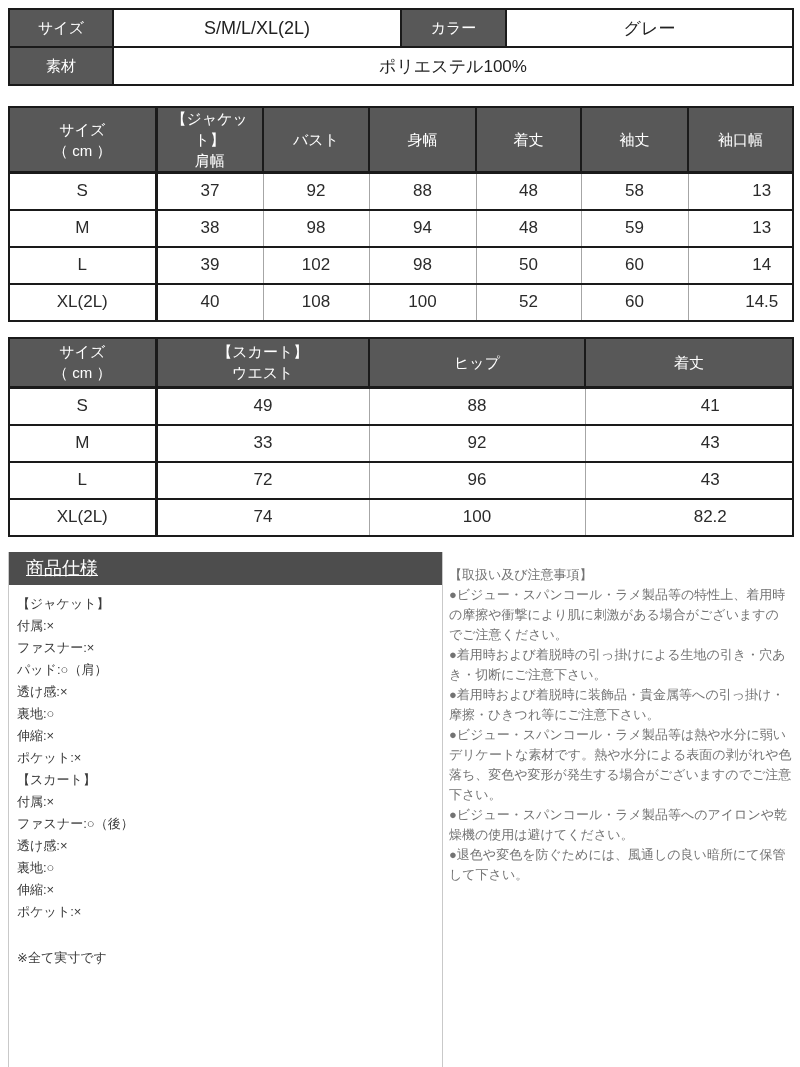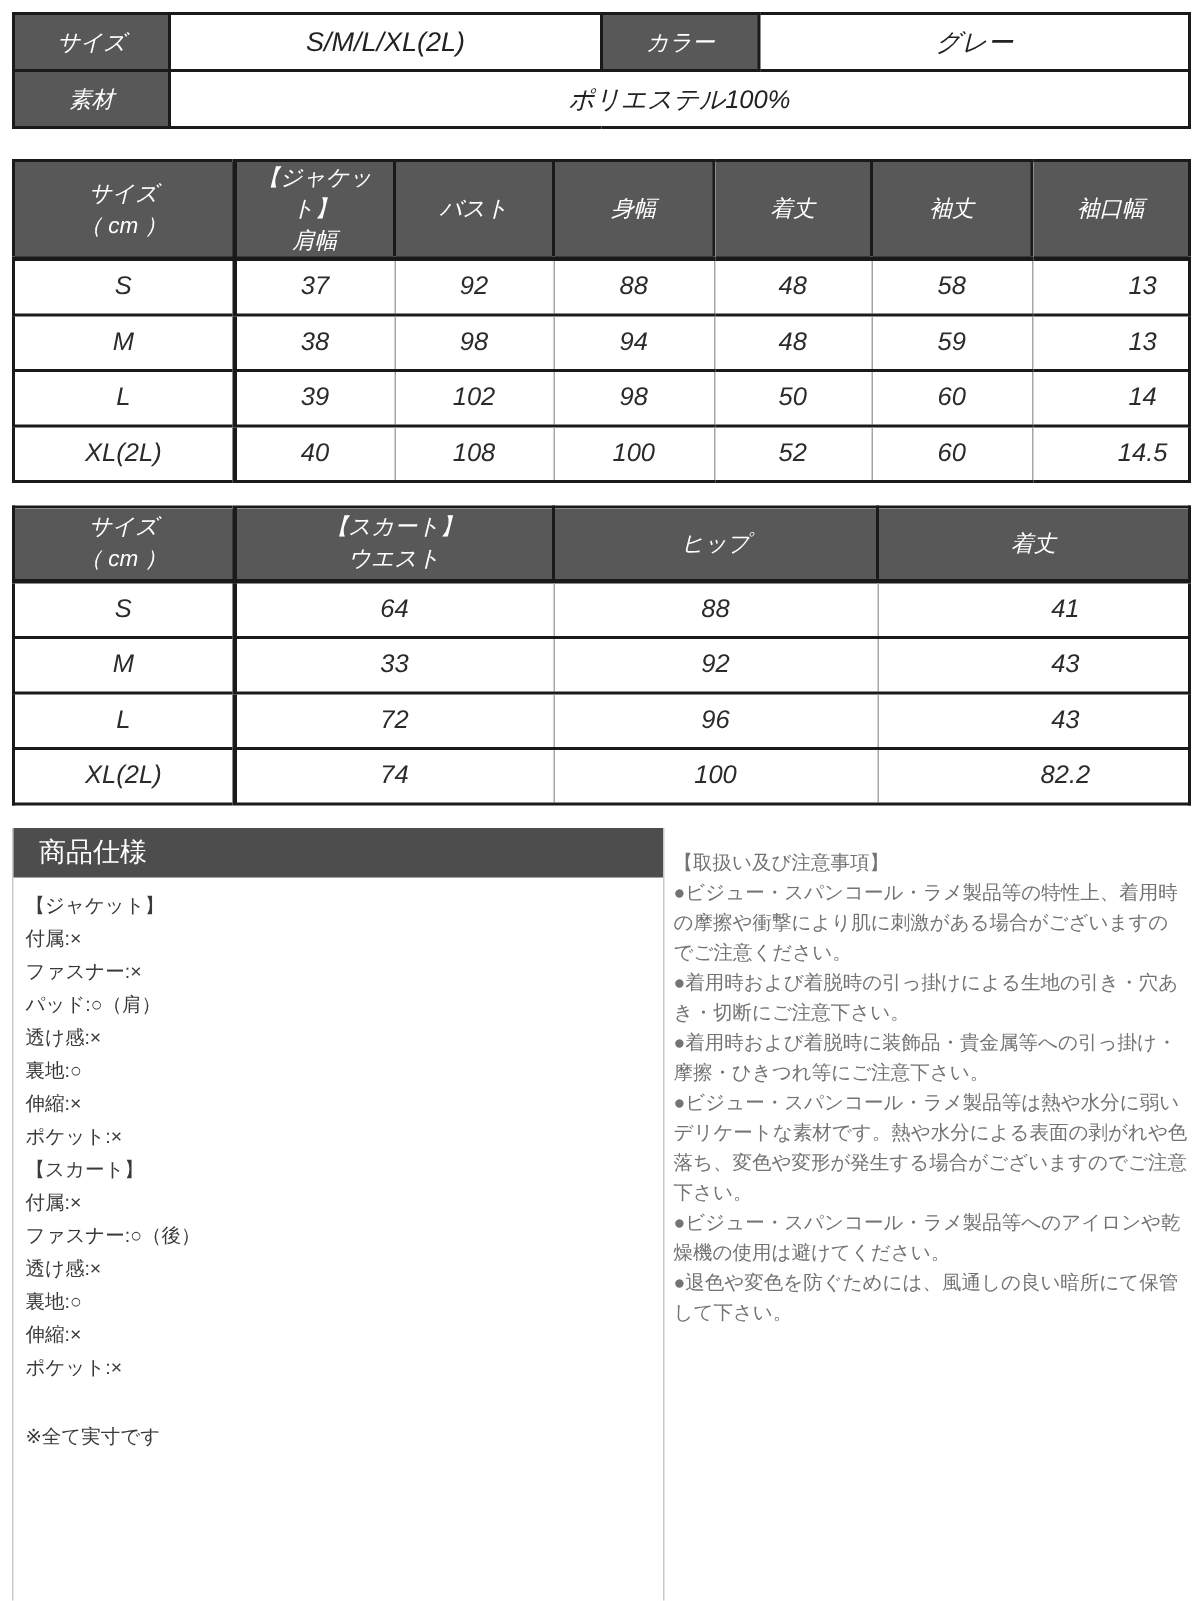--- a/index.html
+++ b/index.html
@@ -12,21 +12,20 @@
     width: 800px;
     height: 1067px;
     padding: 8px 8px 0 8px;
     color: #2b2b2b;
   }
 
   table {
     border-collapse: collapse;
     table-layout: fixed;
     width: 784px;
-    font-style: italic;
   }
 
   
   .tbl-top td {
     border: 2px solid #1a1a1a;
     height: 38px;
     text-align: center;
     vertical-align: middle;
     overflow: hidden;
   }
@@ -83,20 +82,21 @@
     border-bottom: 2px solid #1a1a1a;
     flex: 0 0 auto;
   }
   .spec-box-header {
     background: #4d4d4d;
     color: #ffffff;
     font-size: 18px;
     height: 33px;
     line-height: 33px;
     padding-left: 17px;
+    text-decoration: underline;
   }
   .spec-list {
     padding: 8px 10px 0 8px;
     font-size: 13px;
     line-height: 22px;
     color: #3a3a3a;
   }
   .spec-line { margin: 0; }
   .spec-note { margin-top: 24px; }
 
@@ -235,21 +235,21 @@
       <span></span>
       <span>ヒップ</span>
     </th>
     <th>
       <span></span>
       <span>着丈</span>
     </th>
   </tr>
   <tr>
     <td class="c-size">S</td>
-    <td>64</td>
+    <td>49</td>
     <td>88</td>
     <td>41</td>
   </tr>
   <tr>
     <td class="c-size">M</td>
     <td>33</td>
     <td>92</td>
     <td>43</td>
   </tr>
   <tr>

